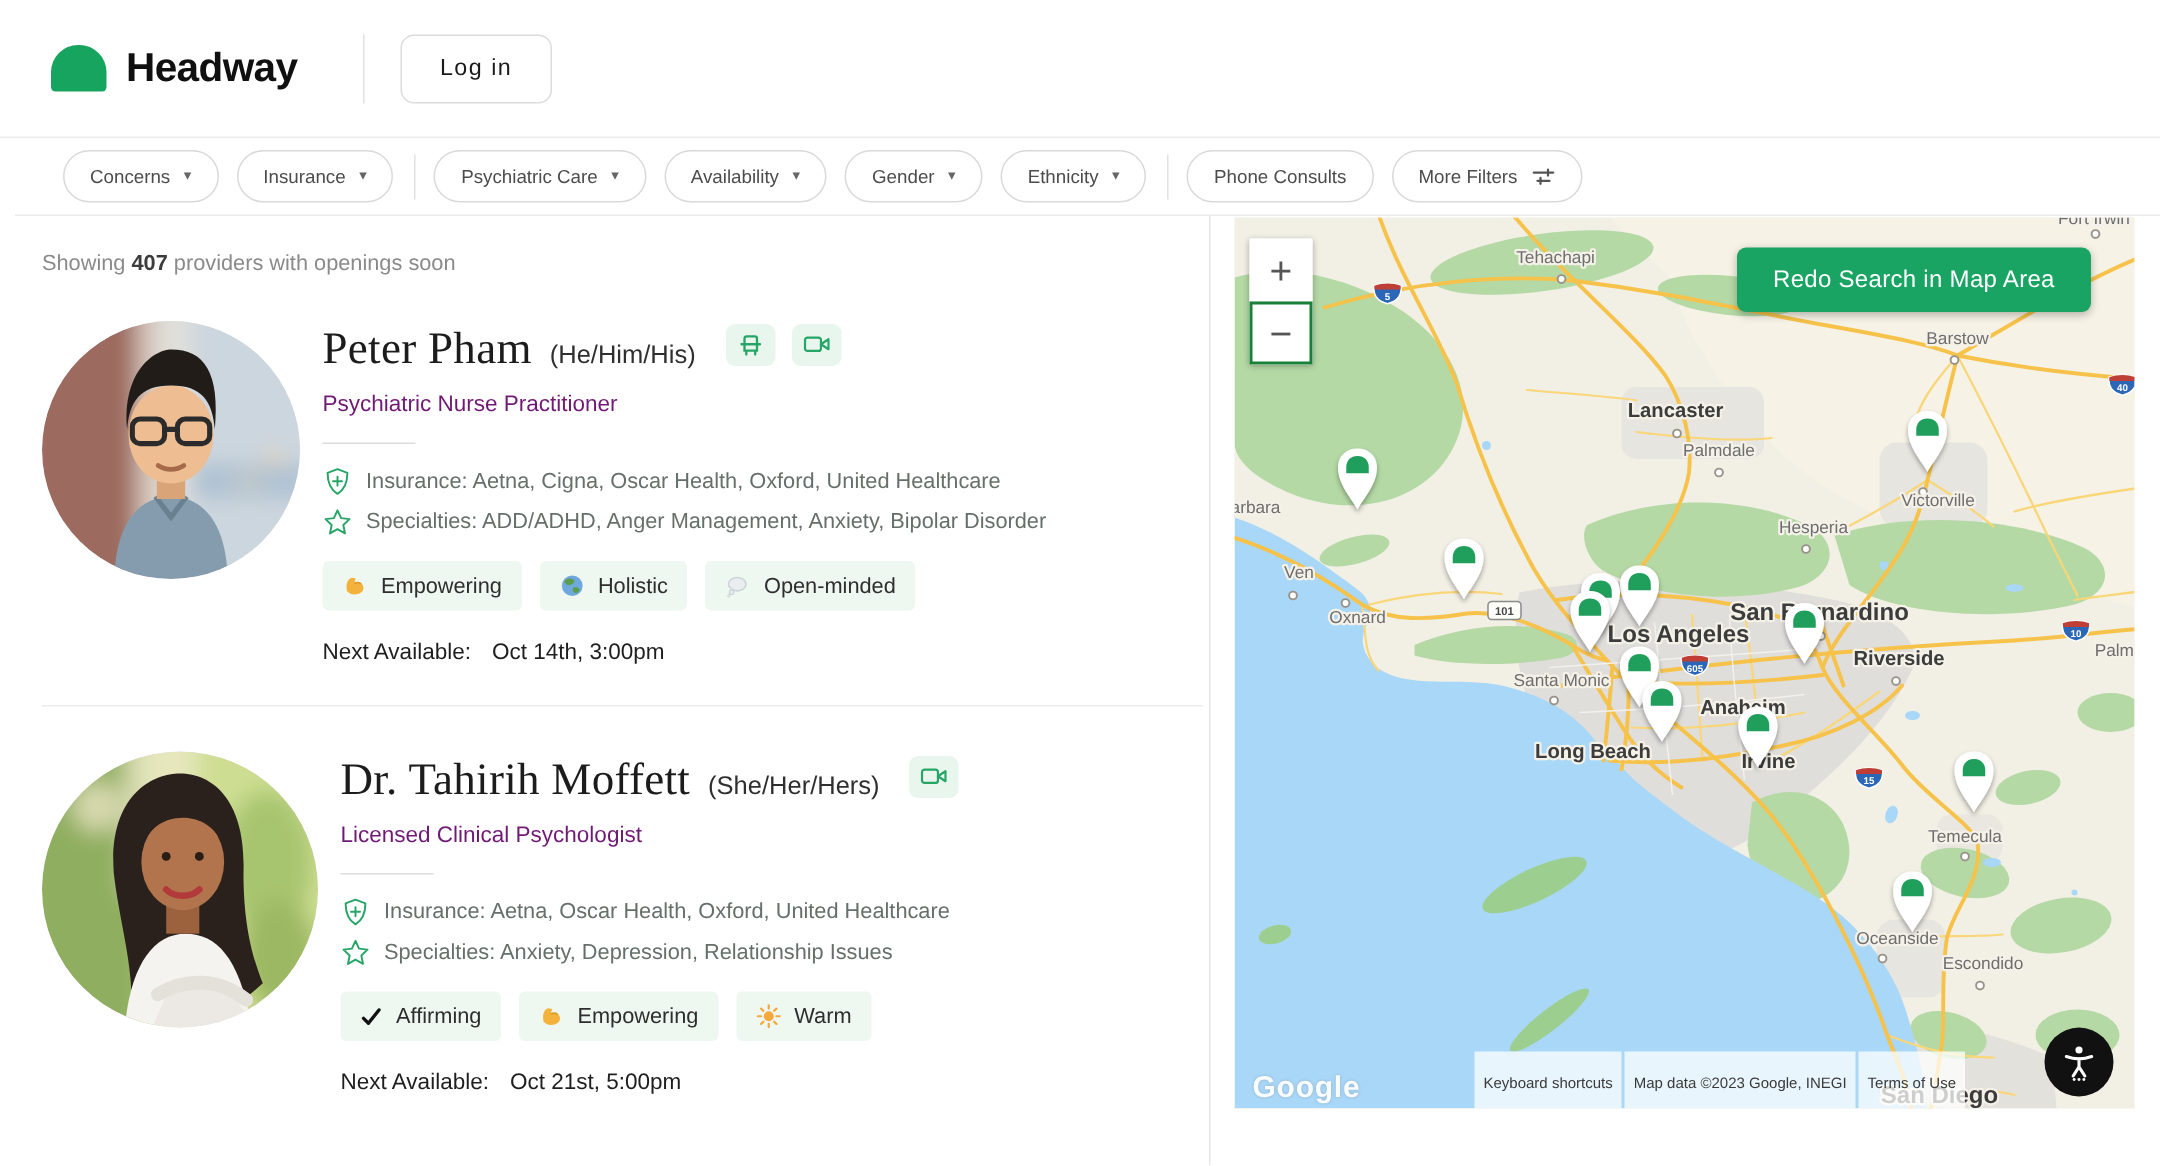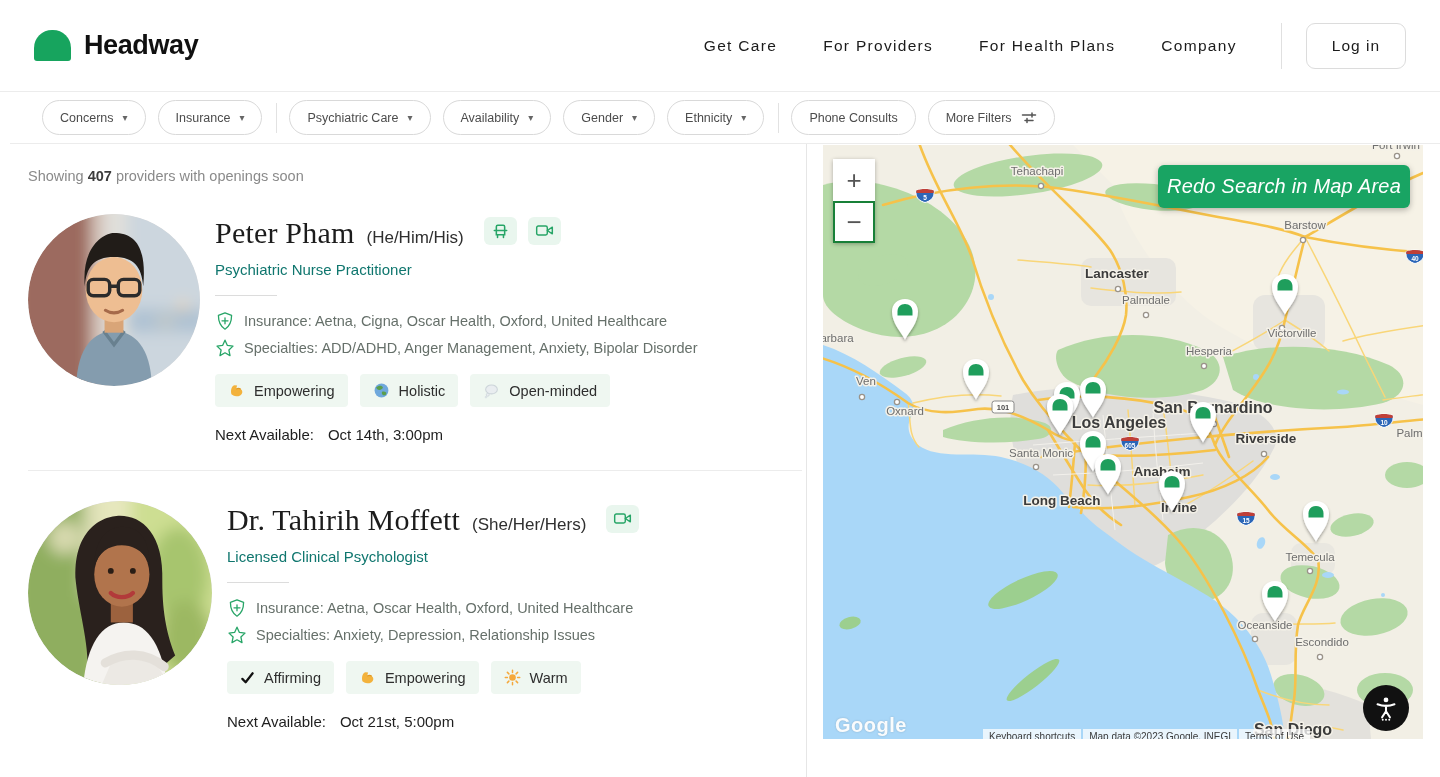--- a/index.html
+++ b/index.html
@@ -35,66 +35,60 @@
   .summary b { color:#3c3c3c; font-weight:700;text-align:center; }
   .card { display:flex; gap:15px; margin-top:30px; }
   .avatar { border-radius:50%; overflow:hidden; flex:none; background:#ddd; }
   .avatar svg { display:block; width:100%; height:100%; }
   .p-info { padding-top:2px; }
   .name-row { display:flex; align-items:baseline; gap:12px; }
   .p-name { font-family:"Liberation Serif", serif; font-size:30px; font-weight:400; color:#1c1c1c; letter-spacing:.2px; }
   .p-pron { font-size:17px; color:#2f2f2f; }
   .s-badges { display:inline-flex; gap:11px; margin-left:8px; transform:translateY(-4px); }
   .s-badge { width:33px; height:28px; border-radius:6px; background:var(--badgeBg); display:inline-flex; align-items:center; justify-content:center; }
-  .p-title { margin-top:11px; font-size:15px; color:#0f766e; }
+  .p-title { margin-top:11px; font-size:15px; color:#701a75; }
   .mini-rule { width:62px; height:1px; background:#dcdcdc; margin:17px 0 15px; }
   .attr-row { display:flex; align-items:center; gap:9px; font-size:14.5px; color:#66706a; margin-top:7px; }
   .attr-row:first-of-type { margin-top:0; }
   .traits { display:flex; gap:12px; margin-top:16px; }
   .trait { display:inline-flex; align-items:center; gap:9px; background:var(--traitBg); border-radius:4px;
     padding:8px 13px; font-size:14.5px; color:#2e2e2e; }
   .next-row { margin-top:19px; font-size:15px; color:#1f1f1f; }
   .next-row .nx-val { margin-left:14px; }
   .card-sep { width:774px; border:none; border-top:1px solid #ececec; margin:27px 0 0; }
   .v-line { position:absolute; left:806px; top:144px; width:1px; height:633px; background:#e6e6e6; }
 
   
   .map { position:absolute; left:823px; top:145px; width:600px; height:594px; overflow:hidden; background:#f2efe5; cursor:grab; }
   .map svg.geo { position:absolute; left:0; top:0; }
   .zoom-ctrl { position:absolute; left:10px; top:14px; width:42px; background:#fff;
     box-shadow:0 1px 4px rgba(0,0,0,.3); border-radius:2px; z-index:4; }
   .zoom-btn { width:42px; height:42px; background:#fff; border:none; font-size:26px; color:#555;
     cursor:pointer; display:flex; align-items:center; justify-content:center; font-family:inherit; }
   .zoom-btn.minus { border-top:1px solid #e6e6e6; outline:2px solid #188038; outline-offset:-2px; }
-  .redo-btn { position:absolute; left:335px; top:20px; height:43px; padding:0 9px; z-index:4;
-    background:var(--mapBtn); color:#fff; font-family:inherit; font-size:20px; letter-spacing:.2px;
-    border:none; border-radius:6px; box-shadow:0 2px 6px rgba(0,0,0,.28); cursor:pointer;font-style:italic; }
+  .redo-btn { position:absolute; left:335px; top:20px; height:43px; padding:0 24px; z-index:4;
+    background:var(--mapBtn); color:#fff; font-family:inherit; font-size:16px; letter-spacing:.2px;
+    border:none; border-radius:6px; box-shadow:0 2px 6px rgba(0,0,0,.28); cursor:pointer; }
   .google-logo { position:absolute; left:12px; bottom:2px; z-index:4; font-size:20px; font-weight:700;
     color:rgba(255,255,255,.95); letter-spacing:.5px; text-shadow:0 0 2px rgba(60,60,60,.25); cursor:pointer; }
   .attribution { position:absolute; left:160px; bottom:-5px; z-index:4; display:flex; gap:2px; }
-  .attribution span { background:rgba(255,255,255,.75); font-size:10px; color:#3a3a3a; padding:2px 6px; white-space:nowrap; }
+  .attribution span { background:rgba(255,255,255,.75); font-size:10px; color:#3a3a3a; padding:16px 6px; white-space:nowrap; }
   .a11y-btn { position:absolute; left:540px; top:540px; width:46px; height:46px; border-radius:50%;
     background:#111; border:none; cursor:pointer; z-index:4; display:flex; align-items:center; justify-content:center; }
 </style>
 </head>
 <body>
 
 <div class="page">
 
   <header>
     <div class="logo">
       <span class="logo-mark"></span>
       <span class="logo-text">Headway</span>
     </div>
-    <nav id="main-nav">
-        <a class="nav-link">Get Care</a>
-        <a class="nav-link">For Providers</a>
-        <a class="nav-link">For Health Plans</a>
-        <a class="nav-link">Company</a>
-      </nav>
     <div class="nav-sep"></div>
     <button class="login-btn">Log in</button>
   </header>
 
   <div class="filter-bar" id="filter-bar">
       <button class="pill">
         <span>Concerns</span>
         <span class="caret">▾</span>
       </button>
       <button class="pill">

